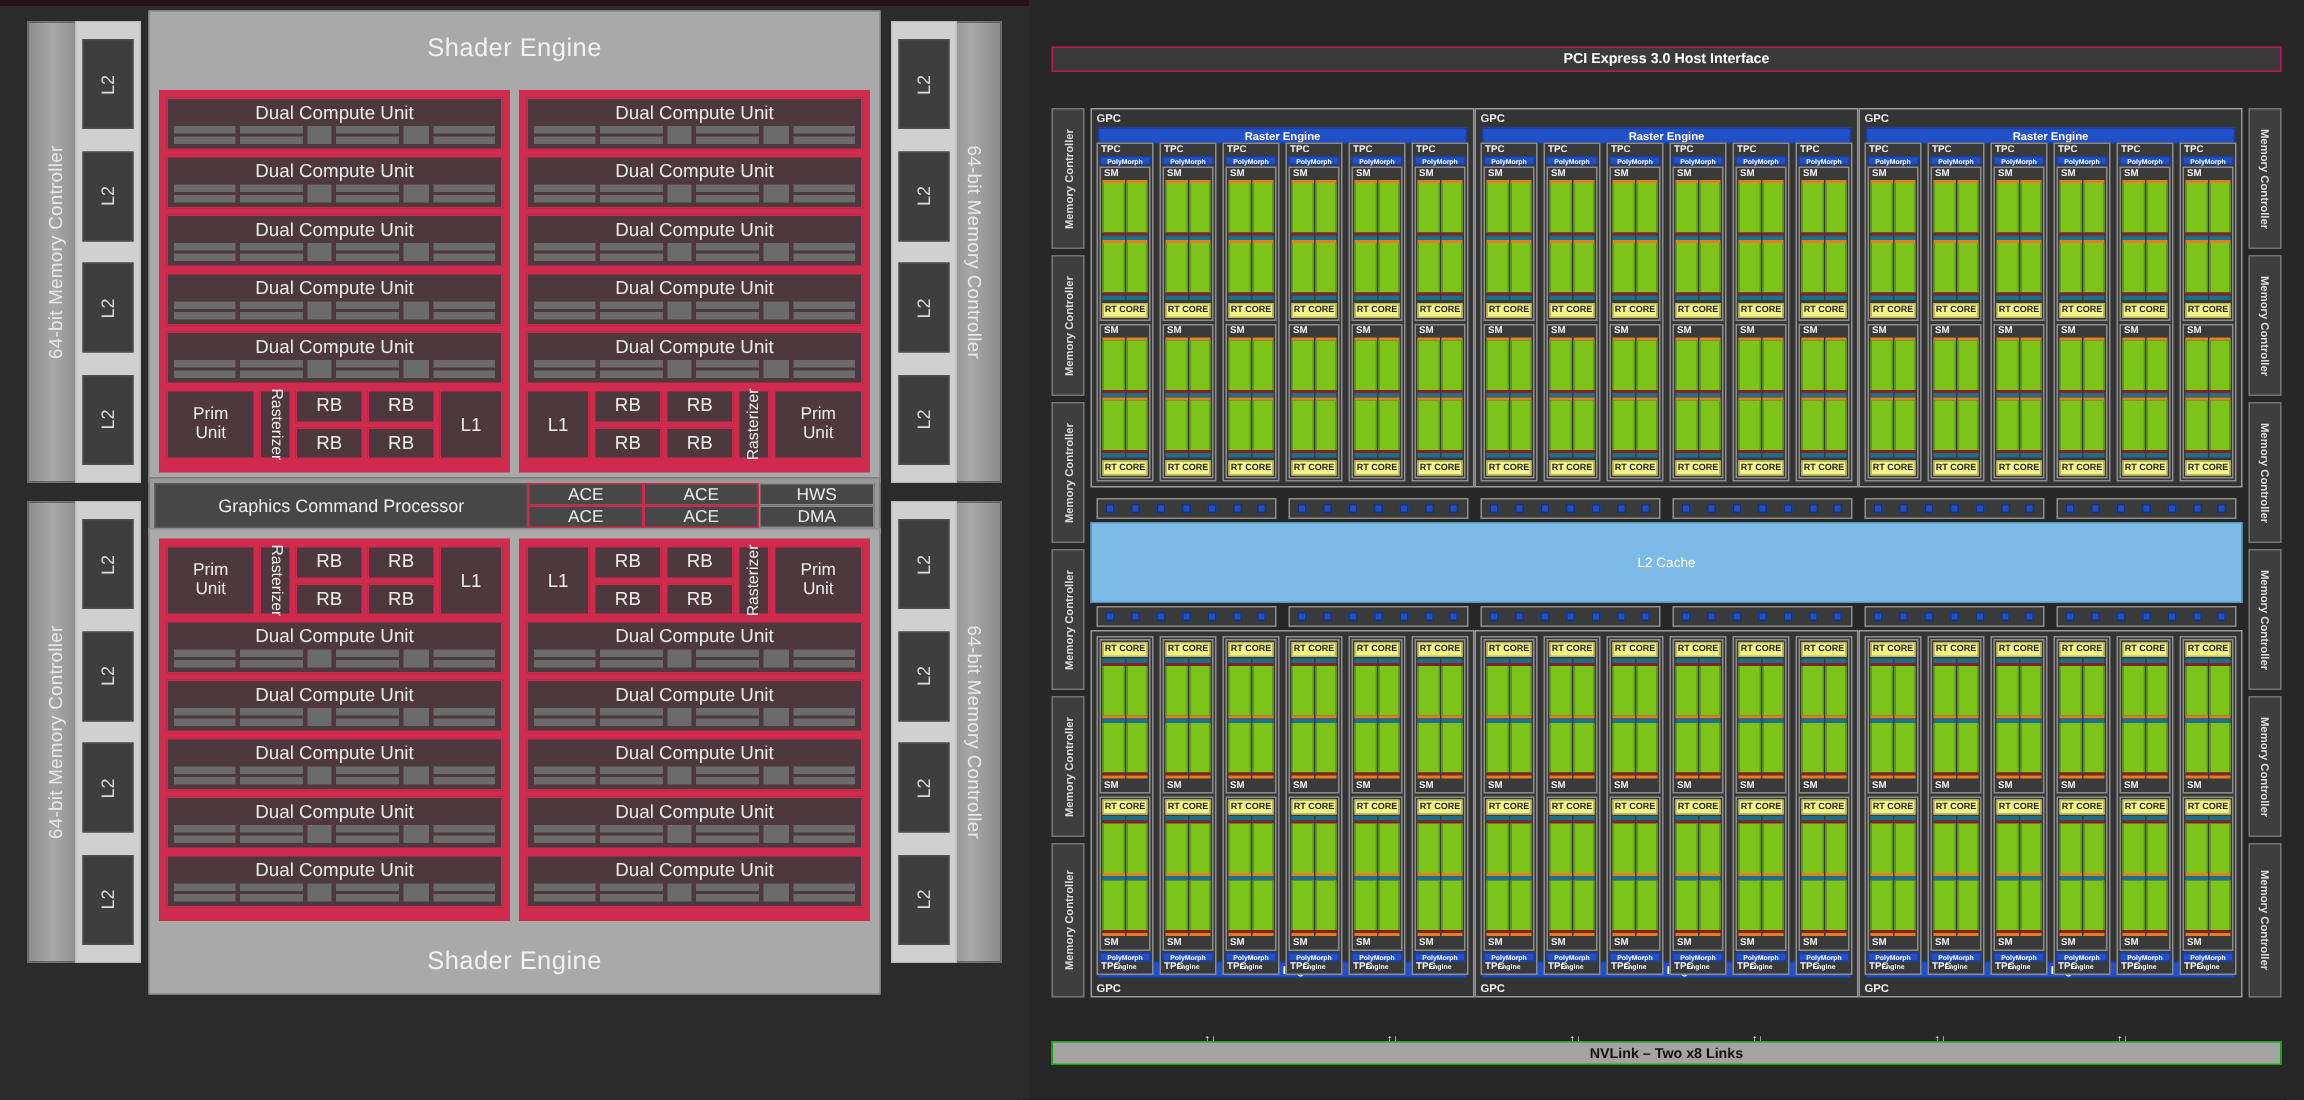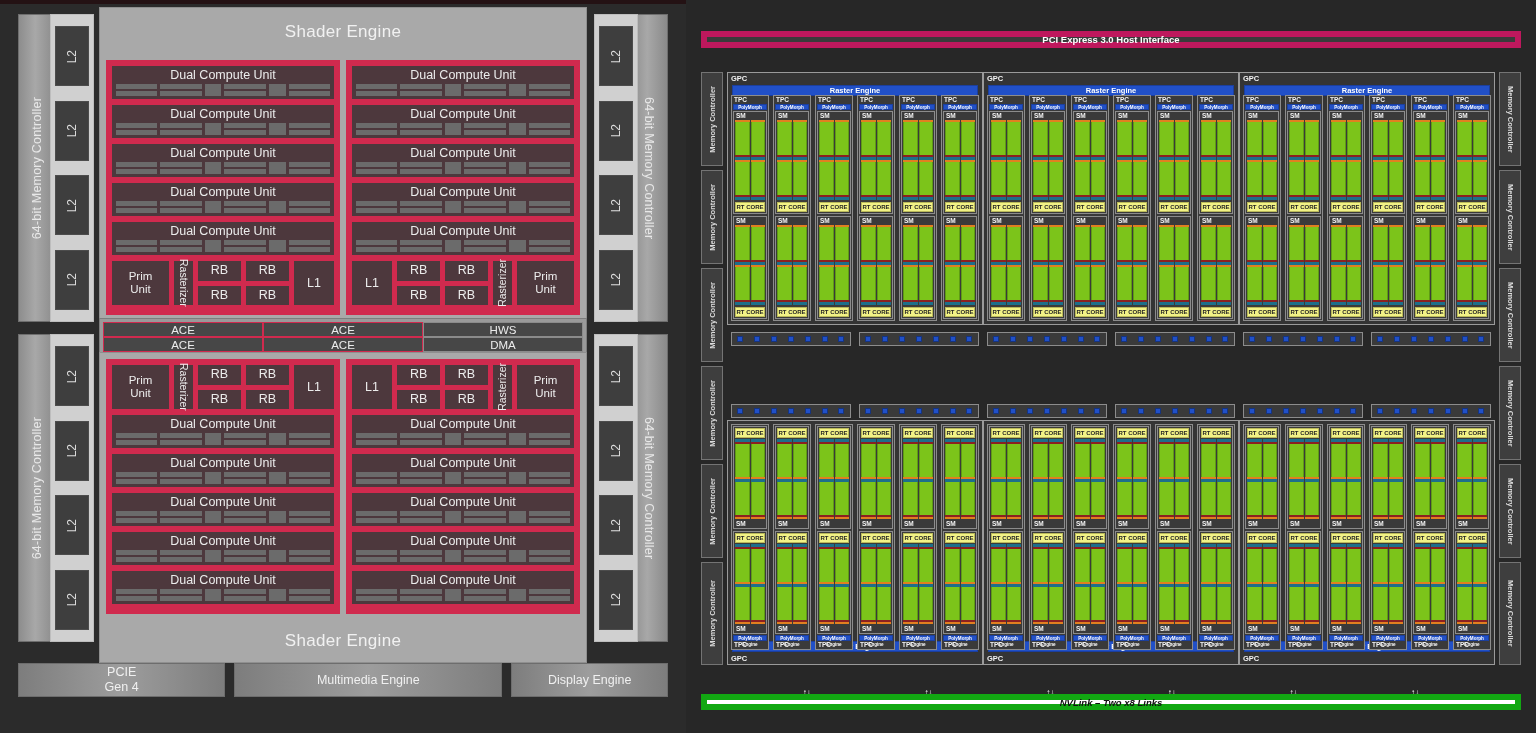--- a/index.html
+++ b/index.html
@@ -89,28 +89,28 @@
   .bot-blk {
     background:linear-gradient(90deg,#7d7d7d 0%,#9d9d9d 50%,#7d7d7d 100%);
     border:1px solid #6d6d6d; color:#f0f0f0; font-size:12.5px; line-height:15px;
     display:flex; align-items:center; justify-content:center; text-align:center;
   }
   .inf-fabric { position:absolute; width:100%; text-align:center; color:#efefef; font-size:16px; }
 
   
   #nv { position:absolute; left:686px; top:0; width:850px; height:733px; background:#272727; }
   .nv-bar {
-    position:absolute; border:6px solid #be185d;
+    position:absolute; border:1px solid #be185d;
     display:flex; align-items:center; justify-content:center;
     font-weight:bold; font-size:9.5px; color:#fff;
   }
   .nv-pcie { background:#3a3a3a; }
   .nv-giga { background:#f08a2a; border-color:#c97322; font-size:10px; }
   .nv-hub  { background:#a8a8a8; color:#ffffff; border-color:#8f8f8f; font-size:9.5px; }
-  .nv-nvlink { background:#ffffff; color:#111; border-color:#12a812; font-size:9.5px;font-style:italic; }
+  .nv-nvlink { background:#a3a3a3; color:#111; border-color:#12a812; font-size:9.5px; }
 
   .nvmc {
     position:absolute; width:22px; background:#3e3e3e; border:1px solid #747474;
     display:flex; align-items:center; justify-content:center;
     color:#dcdcdc; font-size:7.5px; font-weight:bold;
   }
   .nvmc span { writing-mode:vertical-rl; white-space:nowrap; }
   .nvmc.left span { transform:rotate(180deg); }
 
   .gpc {
@@ -498,20 +498,21 @@
           </div>
         <div class="bx" style="flex:1.35;">
           <div><span>Prim</span><br><span>Unit</span></div>
         </div>
       </div>
     </div>
   </div>
 
   <div class="mid-bar" style="left:99px; top:318px; width:488px; height:38px;">
     <div class="gcp-wrap">
+      <div class="gcp">Graphics Command Processor</div>
       <div class="ace-grid">
         <div class="ace">ACE</div>
         <div class="ace">ACE</div>
         <div class="ace grey">HWS</div>
         <div class="ace">ACE</div>
         <div class="ace">ACE</div>
         <div class="ace grey">DMA</div>
       </div>
     </div>
   </div>
@@ -787,27 +788,20 @@
             <div class="dcu-sq"></div>
             <div class="dcu-bars">
               <i></i>
               <i></i>
             </div>
           </div>
       </div>
     </div>
   </div>
 
-  <div class="bot-strip" style="left:18px; top:663px; width:650px; height:34px;">
-    <div class="bot-blk" style="flex:1.62;">
-      <div><span>PCIE</span><br><span>Gen 4</span></div>
-    </div>
-    <div class="bot-blk" style="flex:2.1;">Multimedia Engine</div>
-    <div class="bot-blk" style="flex:1.22;">Display Engine</div>
-  </div>
 </div>
 
 <div id="nv">
 
   <div class="nv-bar nv-pcie" style="left:15px; top:31px; width:820px; height:17px;">PCI Express 3.0 Host Interface</div>
 
   <div class="nvmc left" style="left:15px; top:72px; height:94px;">
       <span>Memory Controller</span>
     </div>
   <div class="nvmc left" style="left:15px; top:170px; height:94px;">
@@ -908,20 +902,21 @@
         <i></i>
         <i></i>
         <i></i>
         <i></i>
         <i></i>
         <i></i>
         <i></i>
       </div>
   </div>
 
+  <div class="l2cache" style="left:41px; top:348px; width:768px; height:54px;">L2 Cache</div>
 
   <div class="xbar-row" style="left:45px; top:404px; width:760px; height:14px;">
     <div class="xbar-grp" style="width:120px;">
         <i></i>
         <i></i>
         <i></i>
         <i></i>
         <i></i>
         <i></i>
         <i></i>

